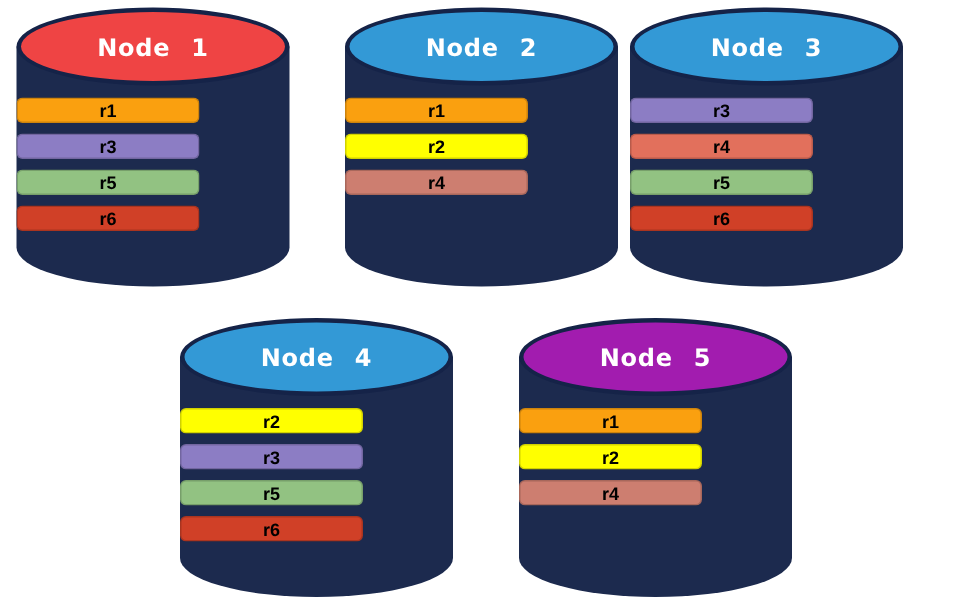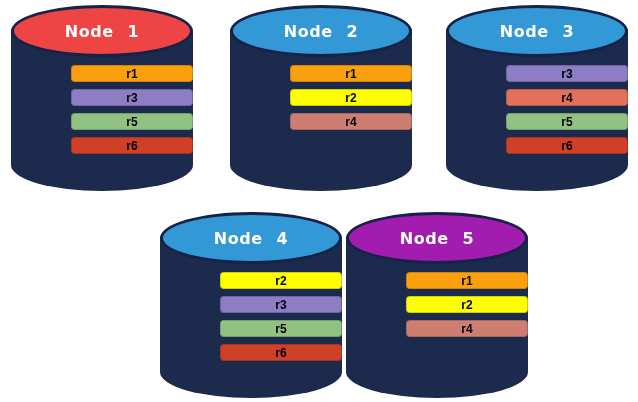--- a/index.html
+++ b/index.html
@@ -50,21 +50,21 @@
     word-spacing: 8px;
     white-space: nowrap;
   }
   .bars {
     position: absolute;
     left: 0;
     right: 0;
     top: 60px;
     display: flex;
     flex-direction: column;
-    align-items: flex-end;
+    align-items: flex-start;
     gap: 7px;
     z-index: 3;
   }
   .bar {
     width: 122px;
     height: 17px;
     box-sizing: border-box;
     border-radius: 4px;
     border: 1px solid rgba(0,0,0,0.18);
     display: flex;
@@ -119,21 +119,21 @@
   <div class="bar" style="background: rgb(255, 255, 0);">
     <span class="bar-label" style="color: rgb(0, 0, 0);">r2</span>
   </div>
 
   <div class="bar" style="background: rgb(205, 126, 112);">
     <span class="bar-label" style="color: rgb(0, 0, 0);">r4</span>
   </div>
 </div>
   </div>
 
-  <div class="cylinder" style="left: 446px; top: 5px; text-decoration: underline;">
+  <div class="cylinder" style="left: 420px; top: 5px; text-decoration: underline;">
     <div class="cyl-body" style="background: rgb(28, 42, 78);"></div>
     <div class="cyl-top" style="background: rgb(51, 153, 214); border-color: rgb(21, 35, 72);">
       <span class="node-title" style="color: rgb(255, 255, 255);">Node 3</span>
     </div>
     <div class="bars">
   <div class="bar" style="background: rgb(140, 125, 196);">
     <span class="bar-label" style="color: rgb(0, 0, 0);">r3</span>
   </div>
 
   <div class="bar" style="background: rgb(226, 112, 92);">
@@ -143,21 +143,21 @@
   <div class="bar" style="background: rgb(146, 194, 130);">
     <span class="bar-label" style="color: rgb(0, 0, 0);">r5</span>
   </div>
 
   <div class="bar" style="background: rgb(208, 64, 39);">
     <span class="bar-label" style="color: rgb(0, 0, 0);">r6</span>
   </div>
 </div>
   </div>
 
-  <div class="cylinder" style="left: 120px; top: 212px; margin-left: 40px;">
+  <div class="cylinder" style="left: 120px; top: 212px;">
     <div class="cyl-body" style="background: rgb(28, 42, 78);"></div>
     <div class="cyl-top" style="background: rgb(51, 153, 214); border-color: rgb(21, 35, 72);">
       <span class="node-title" style="color: rgb(255, 255, 255);">Node 4</span>
     </div>
     <div class="bars">
   <div class="bar" style="background: rgb(255, 255, 0);">
     <span class="bar-label" style="color: rgb(0, 0, 0);">r2</span>
   </div>
 
   <div class="bar" style="background: rgb(140, 125, 196);">

